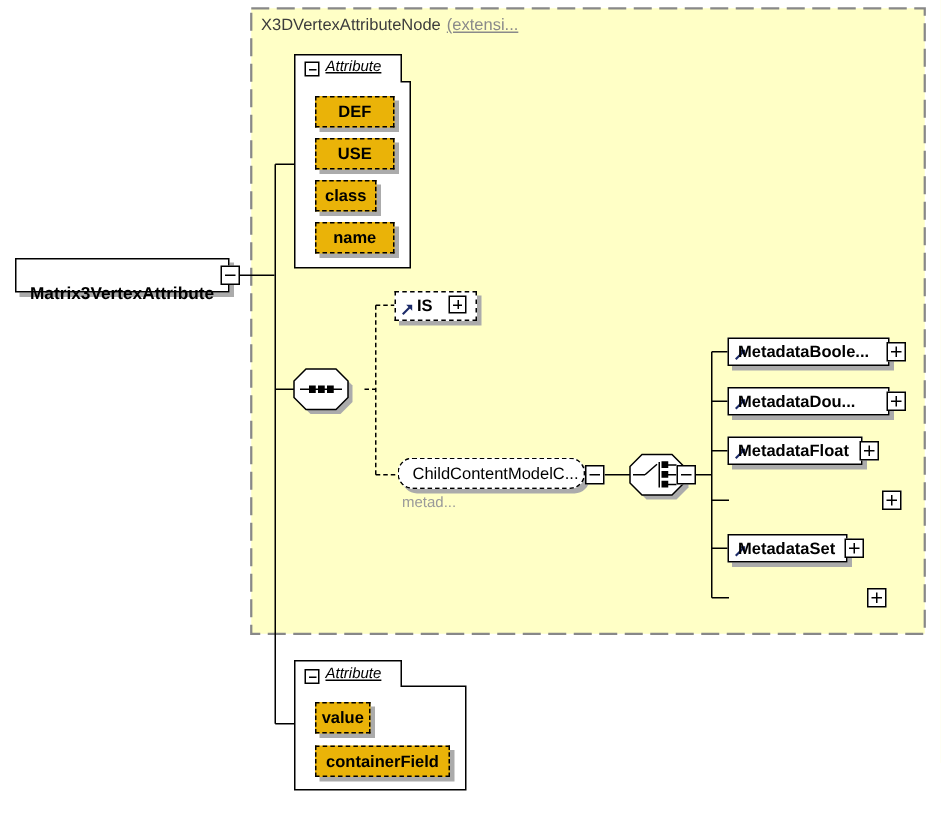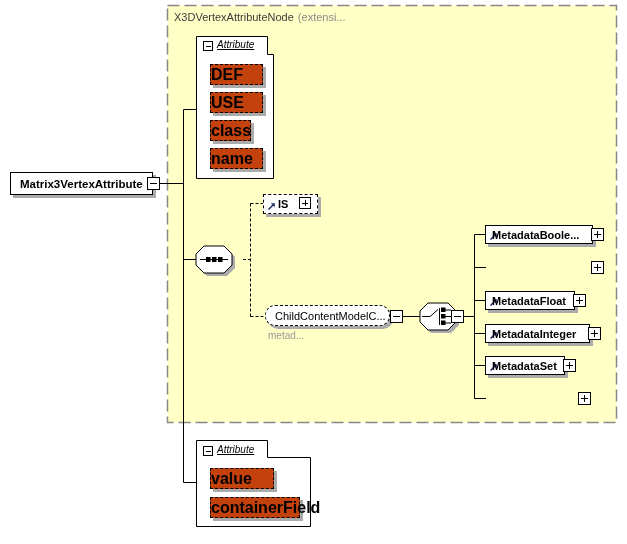--- a/index.html
+++ b/index.html
@@ -8,37 +8,37 @@
     font-family:"Liberation Sans", sans-serif;
     background:#fff; overflow:hidden;
   }
   #overlay { position:absolute; left:0; top:0; z-index:0; }
 
   .abs { position:absolute; box-sizing:border-box; }
 
   
   .region-title { left:174px; top:11px; font-size:11px; white-space:nowrap; z-index:2; }
   .region-title .t { font-weight:normal; color:#3c3c3c; }
-  .region-title .s { color:#8a8a8a; margin-left:4px; }
+  .region-title .s { color:#8a8a8a; margin-left:4px;text-decoration:underline; }
 
   
   .el-box {
     background:#fff; border:1px solid #000;
     box-shadow:3px 3px 0 #ababab;
     font-weight:bold; font-size:11px; color:#000;
     white-space:nowrap; z-index:2;
   }
   .el-box .lbl { position:absolute; left:6px; top:50%; transform:translateY(-50%); }
 
   
   .attr-box {
-    background:#c2410c; border:1px dashed #000;
+    background:#eab308; border:1px dashed #000;
     box-shadow:3px 3px 0 #ababab;
-    font-weight:bold; font-size:16px; color:#000;
-    z-index:2;
+    font-weight:bold; font-size:11px; color:#000;
+    text-align:center; z-index:2;
   }
   .attr-box .lbl { position:absolute; left:0; right:0; top:50%; transform:translateY(-50%); }
 
   
   .dash-el {
     background:#fff; border:1px dashed #000;
     box-shadow:3px 3px 0 #ababab;
     font-size:11px; color:#000; white-space:nowrap; z-index:2;
   }
   .dash-el.rounded { border-radius:10px; }
@@ -131,21 +131,21 @@
       <rect x="441" y="314" width="4.5" height="4.5" fill="#000"></rect>
       <rect x="441" y="320.5" width="4.5" height="4.5" fill="#000"></rect>
     </g>
   </svg>
 
   <div class="abs region-title">
     <span class="t">X3DVertexAttributeNode</span><span class="s">(extensi...</span>
   </div>
 
   <div class="abs el-box" style="left:10px; top:172px; width:143px; height:23px; font-size:11.5px;">
-    <span class="lbl" style="left:9px;">Matrix3VertexAttribute</span>
+    <span class="lbl" style="left:9px;margin-top:12px;">Matrix3VertexAttribute</span>
   </div>
   <div class="connbox" style="left:147px; top:177px;"></div>
 
   <div class="connbox small" style="left:203px; top:41px;"></div>
   <div class="abs grp-header" style="left:217px; top:39px;">Attribute</div>
 
   <div class="abs attr-box" style="left:210px; top:64px; width:53px; height:21px;">
     <span class="lbl">DEF</span>
   </div>
   <div class="abs attr-box" style="left:210px; top:92px; width:53px; height:21px;">
@@ -177,54 +177,54 @@
 
   <div class="abs el-box" style="left:485px; top:225px; width:108px; height:19px;">
     <svg class="refarrow" viewBox="0 0 9 9">
       <path d="M1.5,7.5 L6,3" stroke="#1B2A68" stroke-width="1.4" fill="none"></path>
       <polygon points="3.8,1.2 7.8,1.2 7.8,5.2" fill="#1B2A68"></polygon>
     </svg>
     <span class="lbl">MetadataBoole...</span>
   </div>
   <div class="connbox plus" style="left:591px; top:228px;"></div>
 
+  <div class="abs el-box" style="left:485px; top:258px; width:108px; height:19px;">
+    <svg class="refarrow" viewBox="0 0 9 9">
+      <path d="M1.5,7.5 L6,3" stroke="#1B2A68" stroke-width="1.4" fill="none"></path>
+      <polygon points="3.8,1.2 7.8,1.2 7.8,5.2" fill="#1B2A68"></polygon>
+    </svg>
+    <span class="lbl">MetadataDou...</span>
+  </div>
   <div class="connbox plus" style="left:591px; top:261px;"></div>
 
   <div class="abs el-box" style="left:485px; top:291px; width:90px; height:19px;">
     <svg class="refarrow" viewBox="0 0 9 9">
       <path d="M1.5,7.5 L6,3" stroke="#1B2A68" stroke-width="1.4" fill="none"></path>
       <polygon points="3.8,1.2 7.8,1.2 7.8,5.2" fill="#1B2A68"></polygon>
     </svg>
     <span class="lbl">MetadataFloat</span>
   </div>
   <div class="connbox plus" style="left:573px; top:294px;"></div>
 
-  <div class="abs el-box" style="left:485px; top:324px; width:105px; height:19px;">
-    <svg class="refarrow" viewBox="0 0 9 9">
-      <path d="M1.5,7.5 L6,3" stroke="#1B2A68" stroke-width="1.4" fill="none"></path>
-      <polygon points="3.8,1.2 7.8,1.2 7.8,5.2" fill="#1B2A68"></polygon>
-    </svg>
-    <span class="lbl">MetadataInteger</span>
-  </div>
   <div class="connbox plus" style="left:588px; top:327px;"></div>
 
   <div class="abs el-box" style="left:485px; top:356px; width:80px; height:19px;">
     <svg class="refarrow" viewBox="0 0 9 9">
       <path d="M1.5,7.5 L6,3" stroke="#1B2A68" stroke-width="1.4" fill="none"></path>
       <polygon points="3.8,1.2 7.8,1.2 7.8,5.2" fill="#1B2A68"></polygon>
     </svg>
     <span class="lbl">MetadataSet</span>
   </div>
   <div class="connbox plus" style="left:563px; top:359px;"></div>
 
   <div class="connbox plus" style="left:578px; top:392px;"></div>
 
   <div class="connbox small" style="left:203px; top:446px;"></div>
   <div class="abs grp-header" style="left:217px; top:444px;">Attribute</div>
 
-  <div class="abs attr-box" style="left:210px; top:468px; width:64px; height:21px;">
+  <div class="abs attr-box" style="left:210px; top:468px; width:37px; height:21px;">
     <span class="lbl">value</span>
   </div>
   <div class="abs attr-box" style="left:210px; top:497px; width:90px; height:21px;">
     <span class="lbl">containerField</span>
   </div>
 
 </div>
 
 </body></html>

